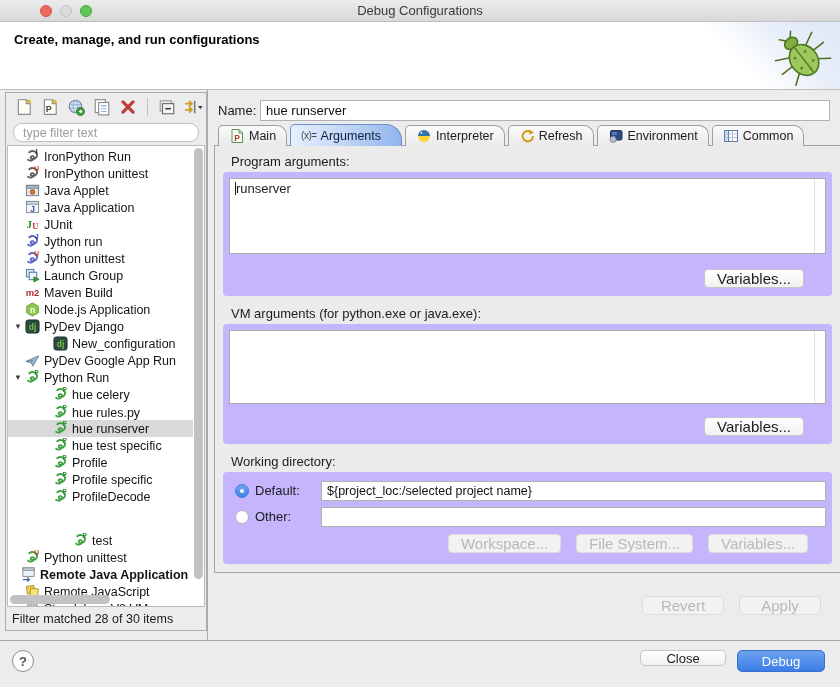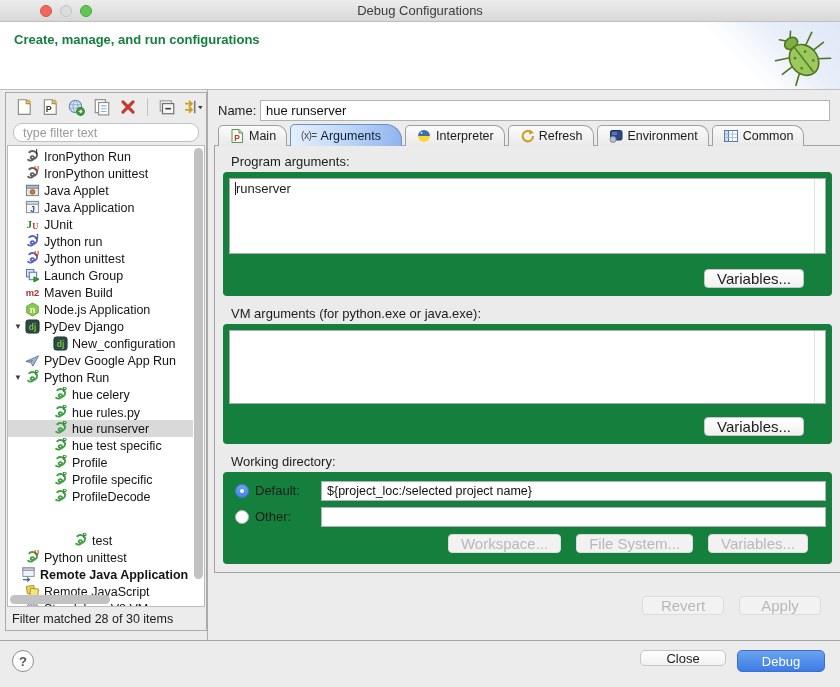--- a/index.html
+++ b/index.html
@@ -14,21 +14,21 @@
   .light { width:12px; height:12px; border-radius:50%; }
   .light.red   { background:#ee6a5f; border:1px solid #d5544a; }
   .light.gray  { background:#dcdcdc; border:1px solid #c3c3c3; }
   .light.green { background:#62c655; border:1px solid #4aa73c; }
   #win-title { position:absolute; left:0; right:0; top:3px; text-align:center; color:#3c3c3c; font-size:13px; }
 
   
   #header { position:absolute; left:0; top:22px; width:840px; height:68px; background:#ffffff; border-bottom:1px solid #bdbdbd; }
   #header .corner { position:absolute; right:0; top:0; width:150px; height:67px;
     background:linear-gradient(225deg,#dfe8f6 0%,#e9eff9 35%,rgba(255,255,255,0) 65%); }
-  #header-title { position:absolute; left:14px; top:10px; font-weight:bold; font-size:13px; color:#15803d; }
+  #header-title { position:absolute; left:14px; top:10px; font-weight:bold; font-size:13px; color:#000000; }
   #bug { position:absolute; right:8px; top:4px; }
 
   
   #bodyarea { position:absolute; left:0; top:90px; width:840px; height:550px; background:#ececec; }
   #vdivider { position:absolute; left:207px; top:0; width:1px; height:550px; background:#aaa; }
 
   
   #left-panel { position:absolute; left:5px; top:2px; width:202px; height:539px; border:1px solid #ababab; background:#ececec; }
   #lc-toolbar { position:absolute; left:7px; top:4px; display:flex; align-items:center; gap:4px; }
   .tbtn { width:22px; height:20px; display:flex; align-items:center; justify-content:center; cursor:default; }
@@ -60,21 +60,21 @@
   .tab { display:flex; align-items:center; gap:4px; height:21px; padding:0 10px; margin-right:3px;
     border:1px solid #9f9f9f; border-bottom:none; border-radius:5px 10px 0 0;
     background:linear-gradient(#fbfbfb,#e9e9e9); font-size:12.5px; cursor:default; }
   .tab.sel { height:22px; padding:0 20px 0 10px; border-radius:5px 16px 0 0; border-color:#6b8fc8;
     background:linear-gradient(100deg,#e7f0fd 0%,#c4d9f7 45%,#8fb4ec 100%); color:#0d1f3c; }
   .tabicon { display:flex; align-items:center; }
   .argglyph { font-size:10px; color:#4a4a4a; letter-spacing:-0.5px; }
 
   #content-box { position:absolute; left:6px; top:55px; width:627px; height:428px; border:1px solid #a3a3a3; background:#ebebeb; }
   .grouplabel { position:absolute; left:16px; font-size:13px; color:#1c1c1c; }
-  .groupbox { position:absolute; left:8px; right:8px; background:#15803d; border-radius:4px; }
+  .groupbox { position:absolute; left:8px; right:8px; background:#c4b5fd; border-radius:4px; }
   .ta { position:absolute; left:6px; right:6px; top:6px; background:#fff; border:1px solid #ababab; font-size:13px; padding:2px 5px; }
   .ta .scrollstrip { position:absolute; right:0; top:0; bottom:0; width:11px; border-left:1px solid #e0e0e0; background:#fdfdfd; }
   .caret { display:inline-block; width:1px; height:13px; background:#222; vertical-align:-2px; margin-right:0px; }
 
   .btn { display:inline-flex; align-items:center; justify-content:center; height:19px; padding:0 12px;
     background:linear-gradient(#ffffff,#f1f1f1); border:1px solid #c6c6c6; border-radius:4px;
     font-size:15px; color:#1c1c1c; cursor:default; }
   .btn.disabled { color:#b8b8b8; background:#f2f2f2; border-color:#dcdcdc; }
   .vars-btn { position:absolute; right:28px; bottom:8px; }
 

